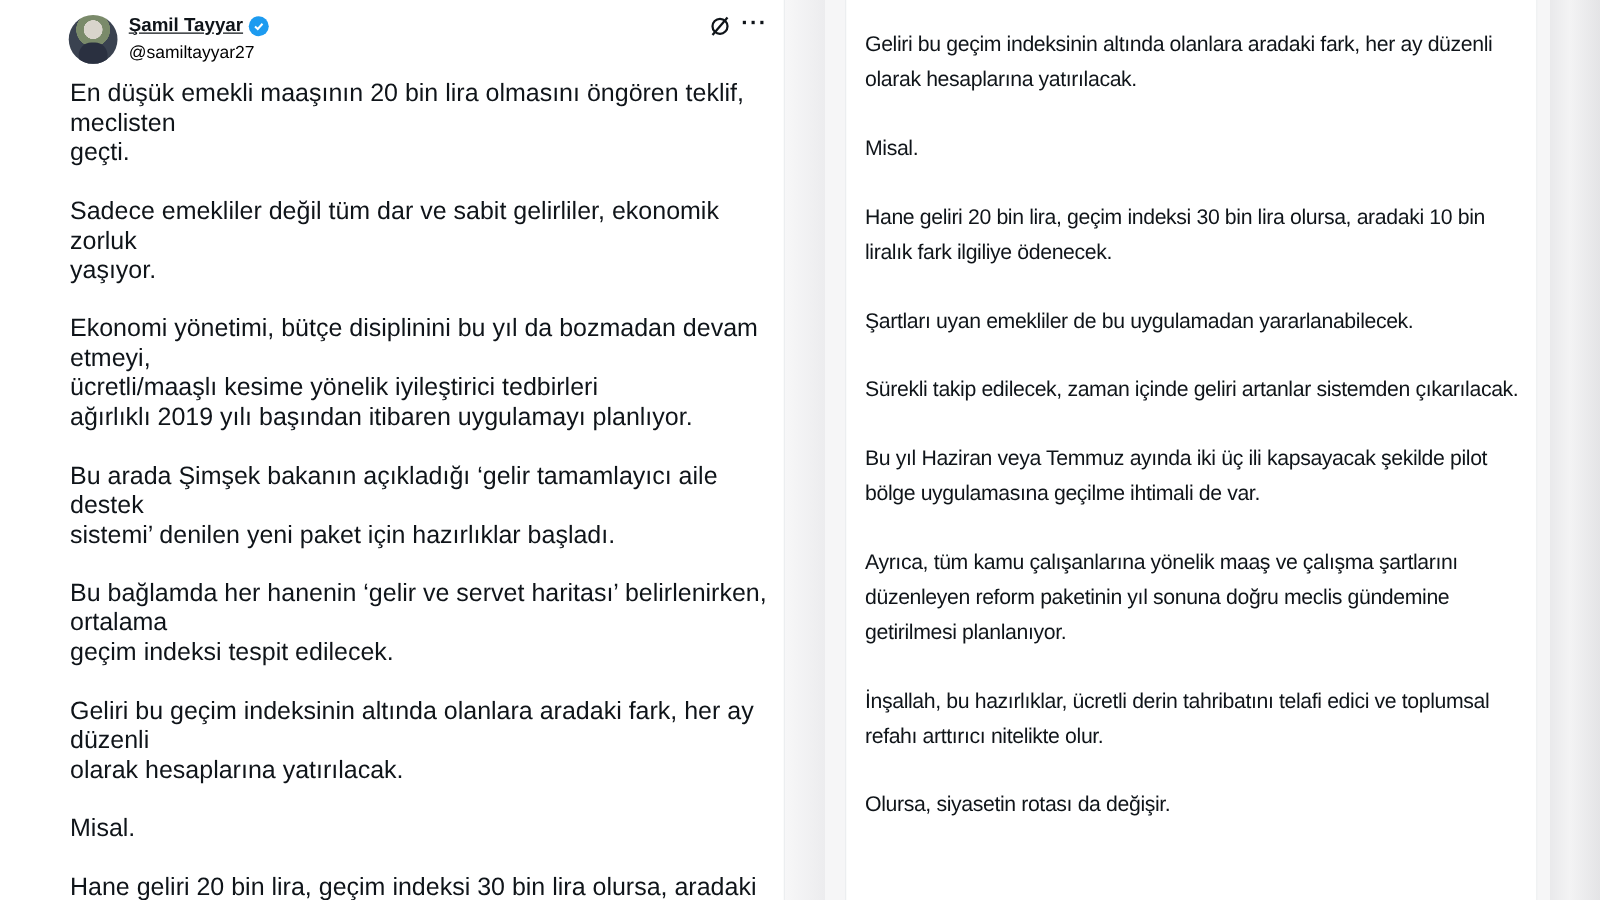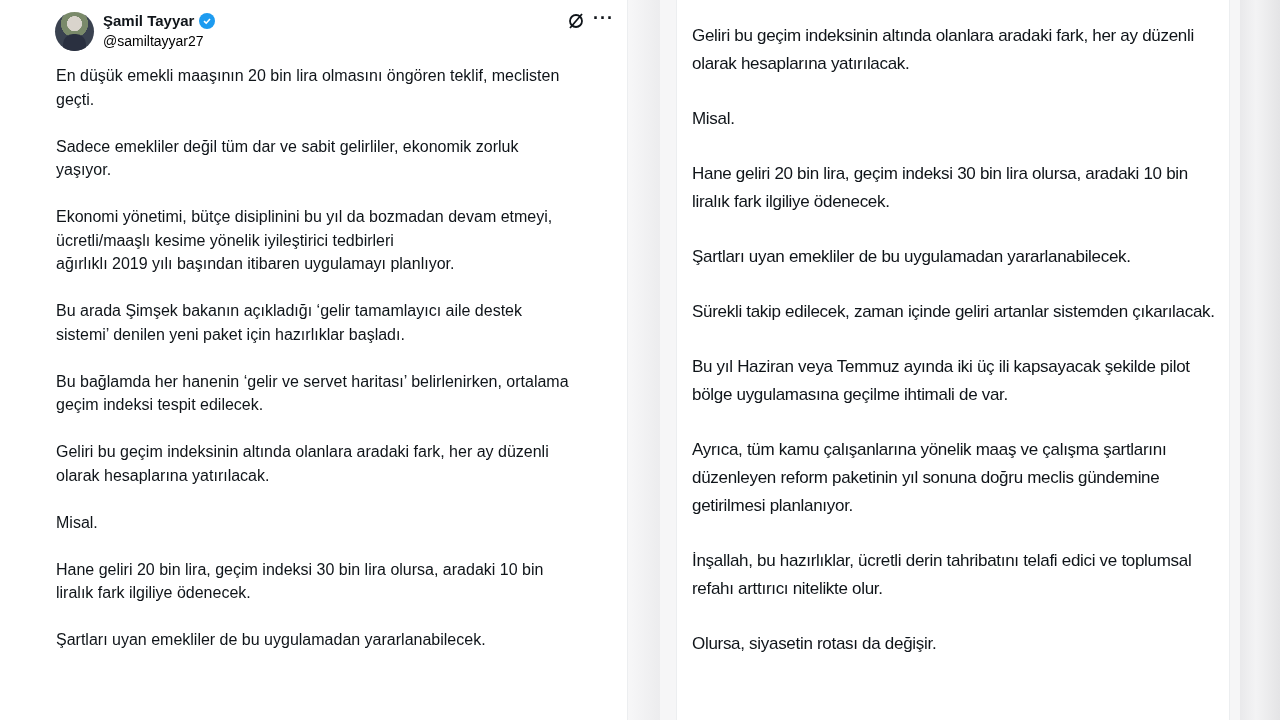--- a/index.html
+++ b/index.html
@@ -38,32 +38,32 @@
   .avatar {
     position: absolute; left: 0; top: 0; width: 39px; height: 39px; border-radius: 50%;
     background: radial-gradient(circle at 50% 30%, #d9d4cc 0 22%, #7a8a6a 23% 40%, #3a4250 41% 100%);
     overflow: hidden;
   }
   .avatar::after {
     content: ""; position: absolute; left: 8px; top: 22px; width: 23px; height: 20px;
     background: #2a3040; border-radius: 10px 10px 0 0;
   }
   .name-row { position: absolute; left: 48px; top: 0px; display: flex; align-items: center; gap: 5px; }
-  .display-name { font-weight: 700; font-size: 15px; color: #0f1419; }
+  .display-name { font-weight: 700; font-size: 15px; color: #0f1419; text-decoration: underline; }
   .verified {
     width: 16px; height: 16px; border-radius: 50%; background: #1d9bf0;
     display: inline-flex; align-items: center; justify-content: center;
   }
   .handle { position: absolute; left: 48px; top: 21px; font-size: 14px; color: #000000; }
   .grok-icon { position: absolute; left: 512px; top: 0px; font-size: 18px; color: #0f1419; }
   .more-icon { position: absolute; left: 538px; top: -4px; font-size: 18px; color: #0f1419; letter-spacing: 1px; font-weight: 700; }
 
   .tweet-left { position: absolute; left: 56px; top: 64px; width: 560px; }
   .tweet-right { position: absolute; left: 692px; top: 22px; width: 528px; }
-  .para { font-size: 16px; line-height: 23.5px; margin: 0 0 23.5px 0; white-space: pre-line; color: #0f1419; }
+  .para { font-size: 20px; line-height: 23.5px; margin: 0 0 23.5px 0; white-space: pre-line; color: #0f1419; }
   .tweet-right .para { font-size: 17px; line-height: 28px; margin-bottom: 27px; font-family: "Liberation Sans", sans-serif; letter-spacing: -0.3px; }
 </style>
 </head>
 <body>
 
 <div class="left-panel">
   <div class="header">
     <div class="avatar"></div>
     <div class="name-row">
       <span class="display-name">Şamil Tayyar</span>

